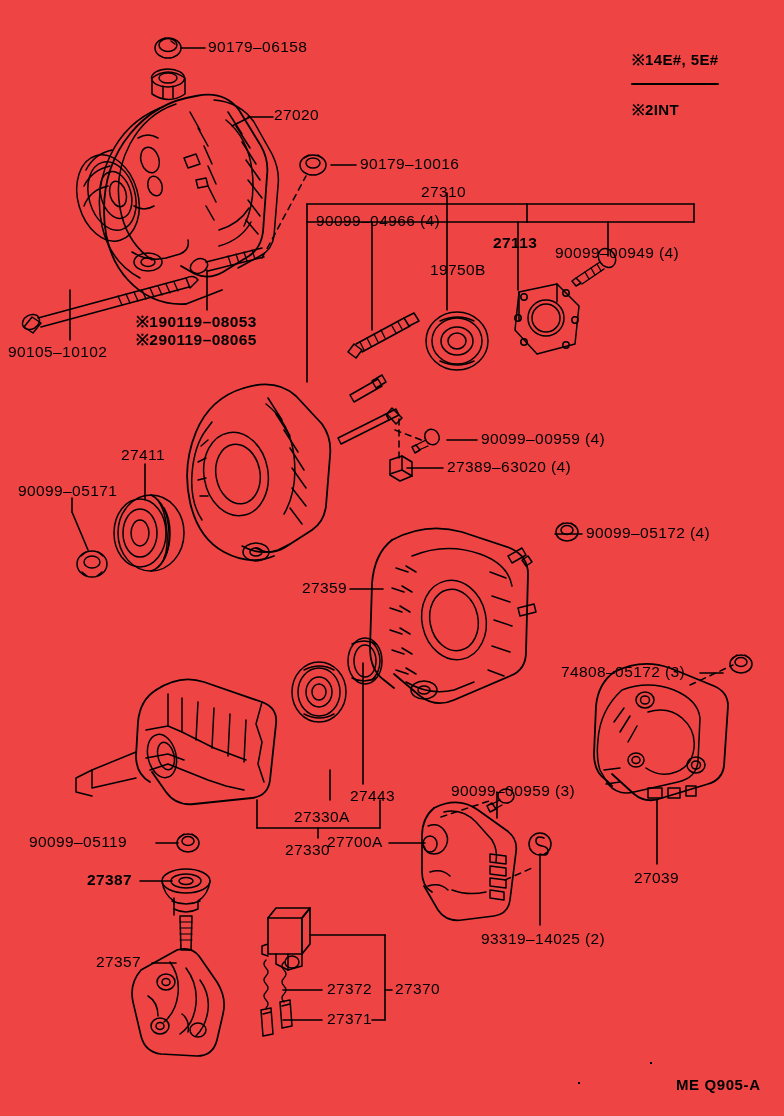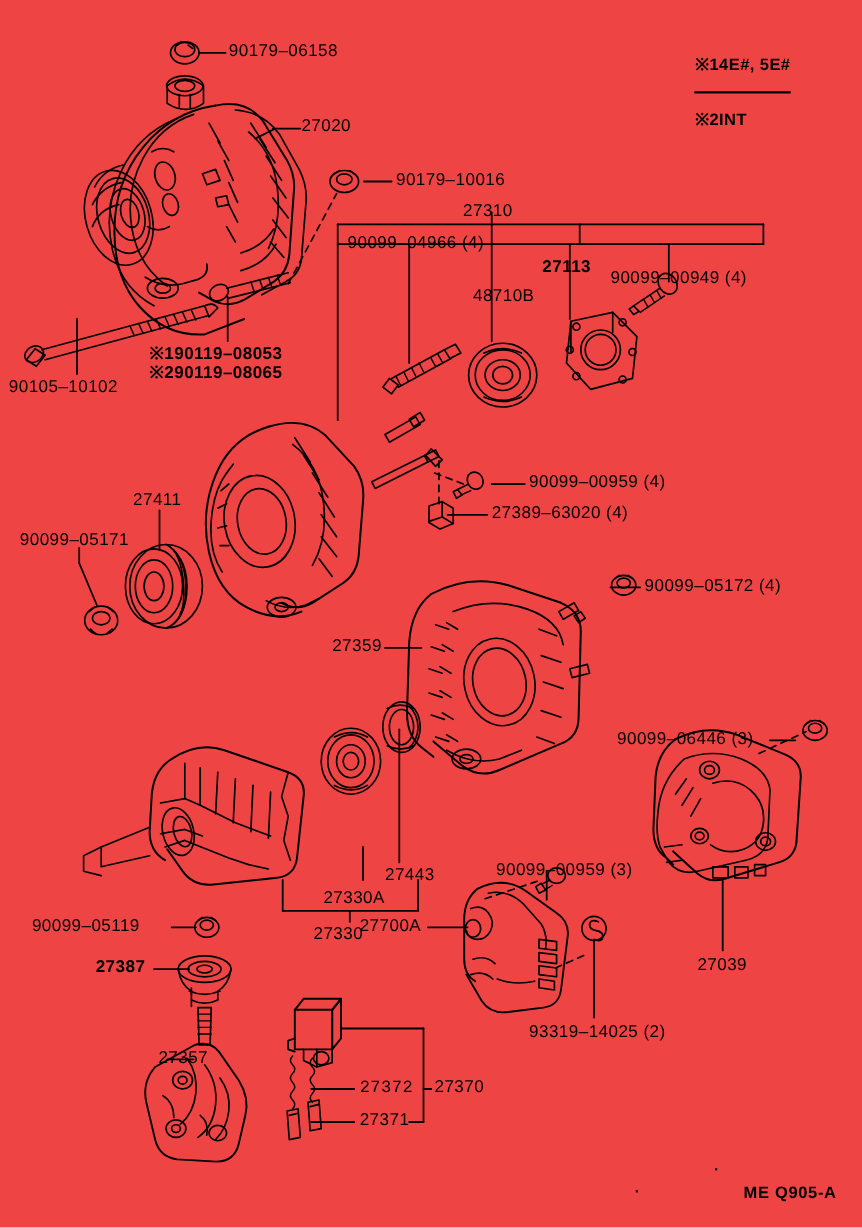--- a/index.html
+++ b/index.html
@@ -467,42 +467,42 @@
   <div class="lbl note b" style="left:632px;top:50px;">※14E#, 5E#</div>
   <div class="lbl note b" style="left:632px;top:71px;margin-top:29px;">※2INT</div>
 
   <div class="lbl" style="left:208px;top:38px;">90179–06158</div>
   <div class="lbl" style="left:274px;top:106px;">27020</div>
   <div class="lbl" style="left:360px;top:155px;">90179–10016</div>
   <div class="lbl" style="left:421px;top:183px;">27310</div>
   <div class="lbl" style="left:316px;top:212px;">90099–04966 (4)</div>
   <div class="lbl" style="left:555px;top:212px;margin-top:32px;">90099–00949 (4)</div>
   <div class="lbl b" style="left:493px;top:234px;">27113</div>
-  <div class="lbl" style="left:430px;top:261px;">48710B</div>
+  <div class="lbl" style="left:430px;top:261px;">19750B</div>
   <div class="lbl b" style="left:136px;top:313px;">※190119–08053</div>
   <div class="lbl b" style="left:136px;top:331px;">※290119–08065</div>
   <div class="lbl" style="left:8px;top:343px;">90105–10102</div>
   <div class="lbl" style="left:121px;top:446px;">27411</div>
   <div class="lbl" style="left:18px;top:482px;">90099–05171</div>
   <div class="lbl" style="left:481px;top:430px;">90099–00959 (4)</div>
   <div class="lbl" style="left:447px;top:458px;">27389–63020 (4)</div>
   <div class="lbl" style="left:586px;top:524px;">90099–05172 (4)</div>
   <div class="lbl" style="left:302px;top:579px;">27359</div>
   <div class="lbl" style="left:350px;top:787px;">27443</div>
   <div class="lbl" style="left:294px;top:808px;">27330A</div>
   <div class="lbl" style="left:285px;top:841px;">27330</div>
-  <div class="lbl" style="left:561px;top:663px;">90099–06446 (3)</div>
+  <div class="lbl" style="left:561px;top:663px;">74808–05172 (3)</div>
   <div class="lbl" style="left:451px;top:782px;">90099–00959 (3)</div>
   <div class="lbl" style="left:634px;top:869px;">27039</div>
   <div class="lbl" style="left:327px;top:833px;">27700A</div>
   <div class="lbl" style="left:481px;top:930px;">93319–14025 (2)</div>
   <div class="lbl" style="left:29px;top:833px;">90099–05119</div>
   <div class="lbl b" style="left:87px;top:871px;">27387</div>
-  <div class="lbl" style="left:96px;top:953px;margin-left:48px;">27357</div>
-  <div class="lbl" style="left:327px;top:980px;font-family:Liberation Mono, monospace;">27372</div>
+  <div class="lbl" style="left:96px;top:953px;">27357</div>
+  <div class="lbl" style="left:327px;top:980px;">27372</div>
   <div class="lbl" style="left:395px;top:980px;">27370</div>
   <div class="lbl" style="left:327px;top:1010px;">27371</div>
 
   <div class="dot" style="left:578px;top:1082px;"></div>
   <div class="dot" style="left:650px;top:1062px;"></div>
 
   <div class="footer" style="left:676px;top:1076px;">ME Q905-A</div>
 
 </div>
 

